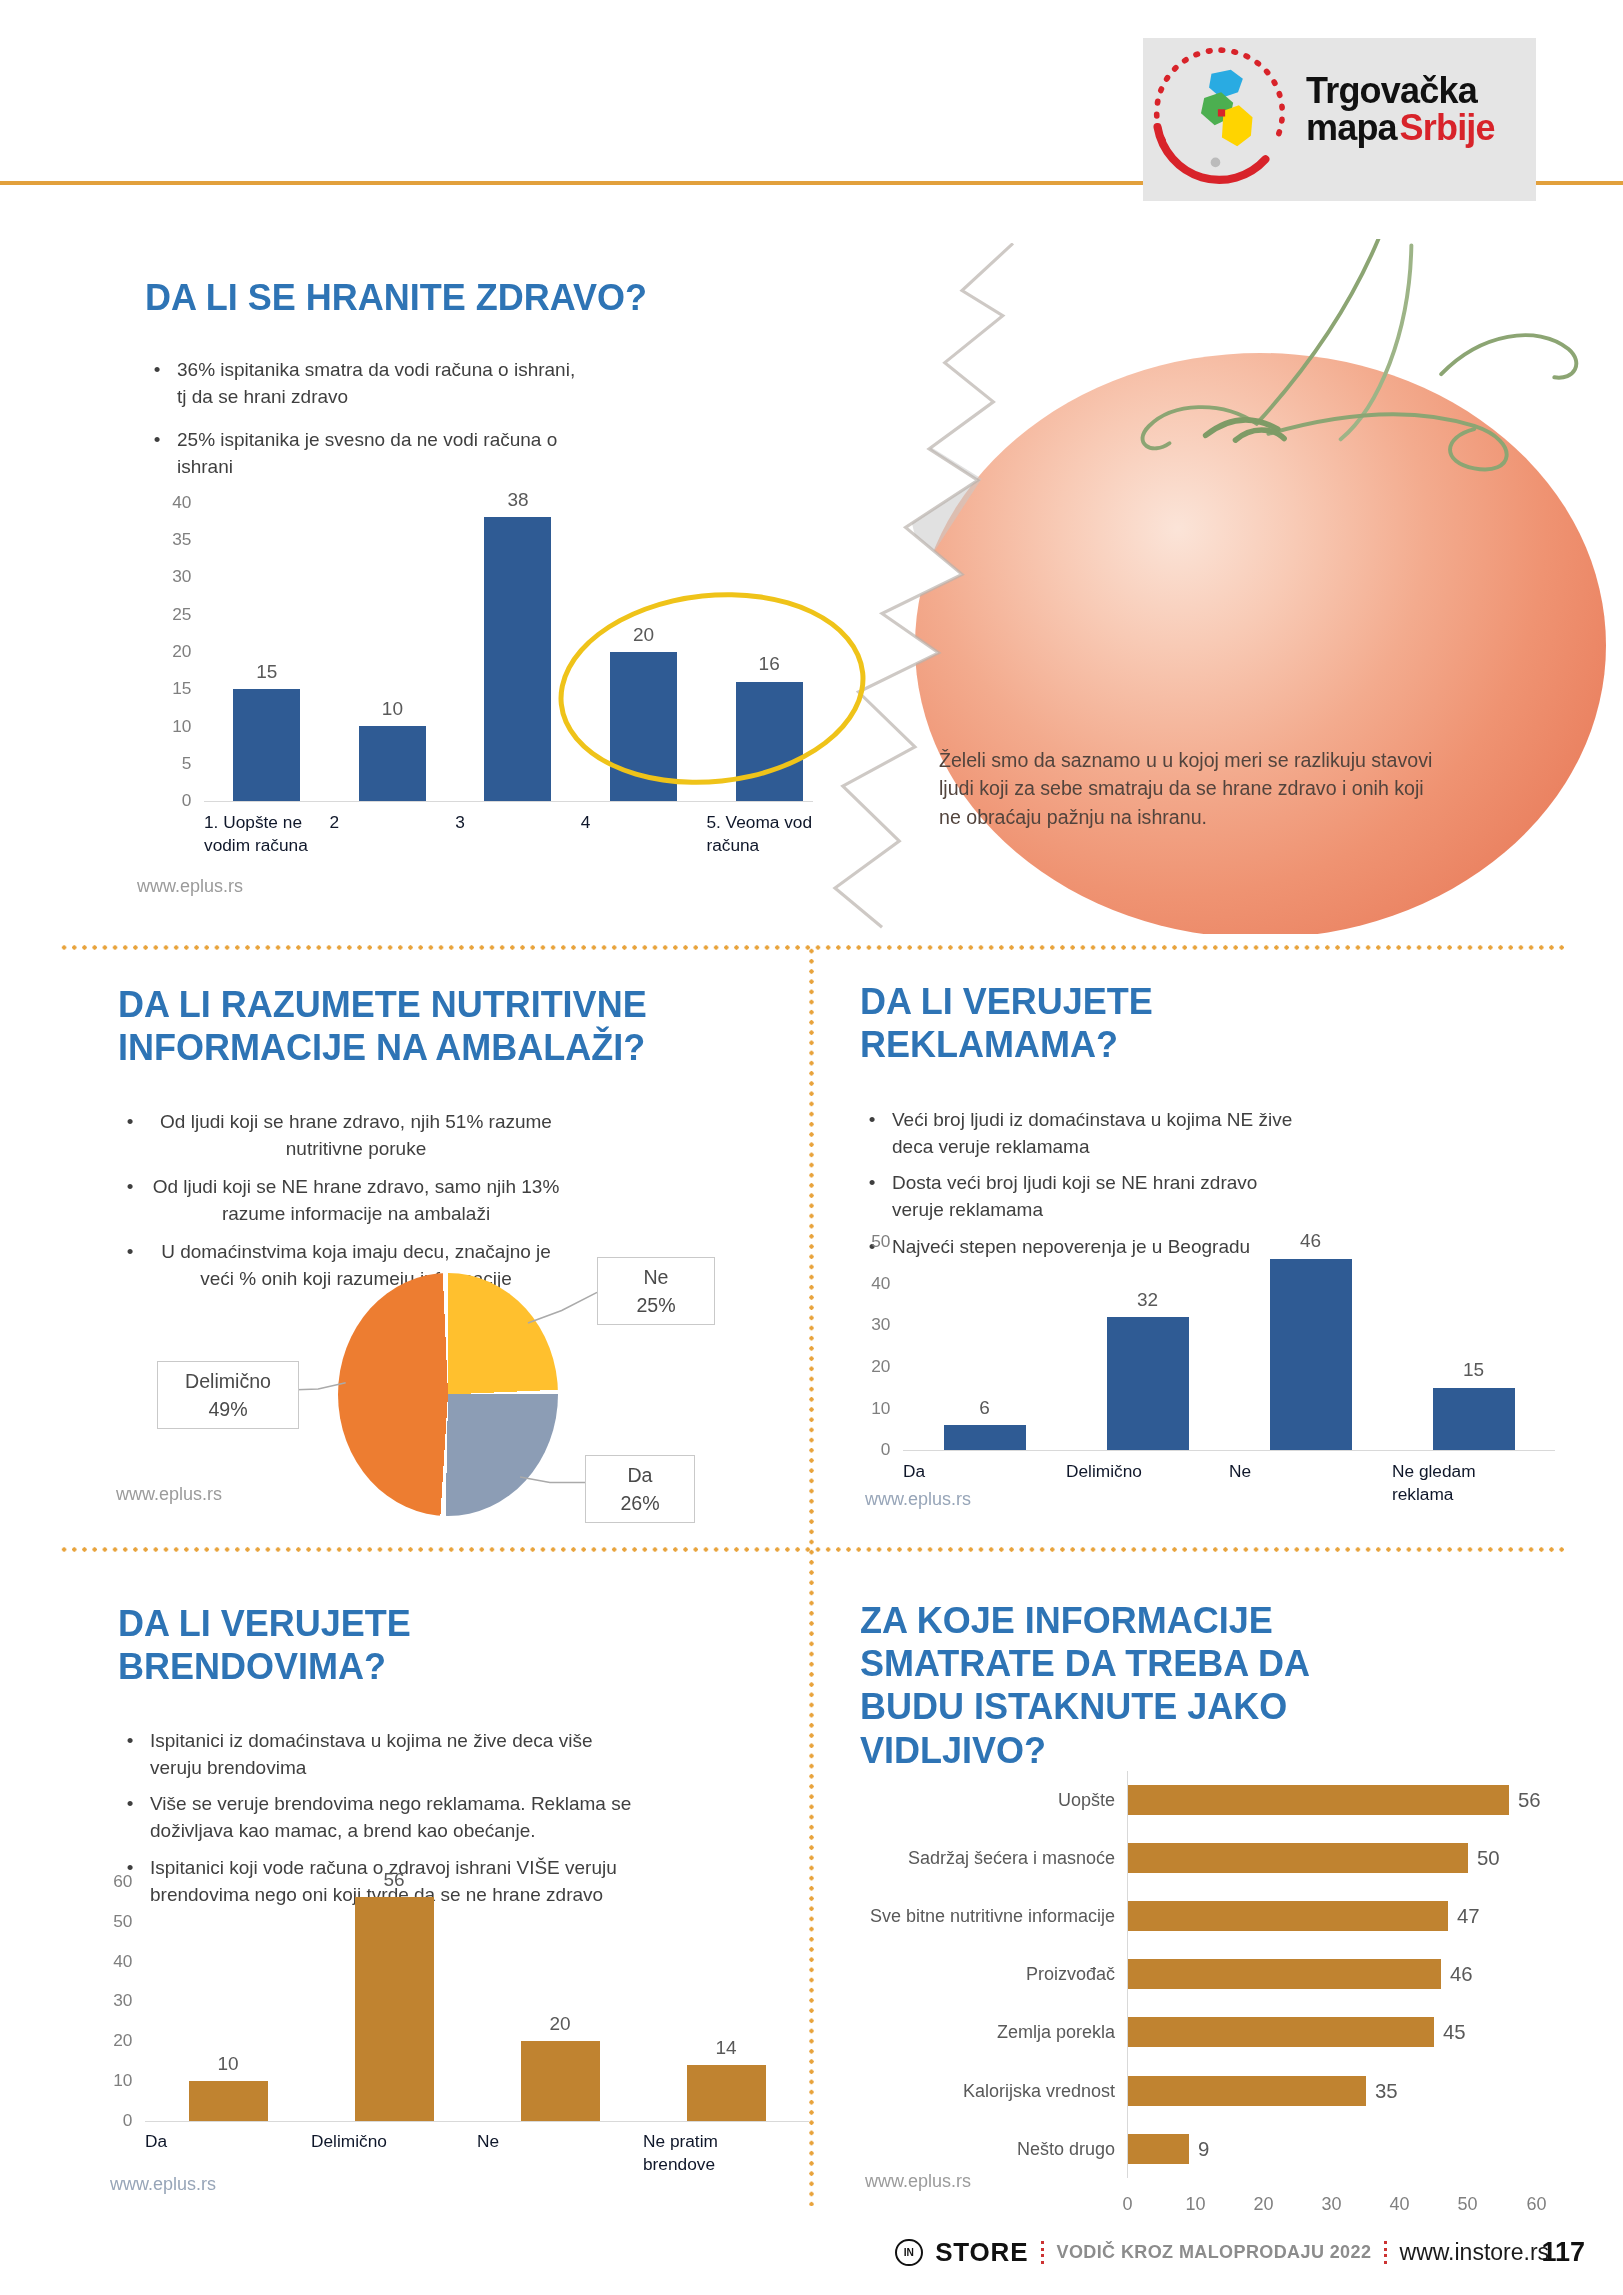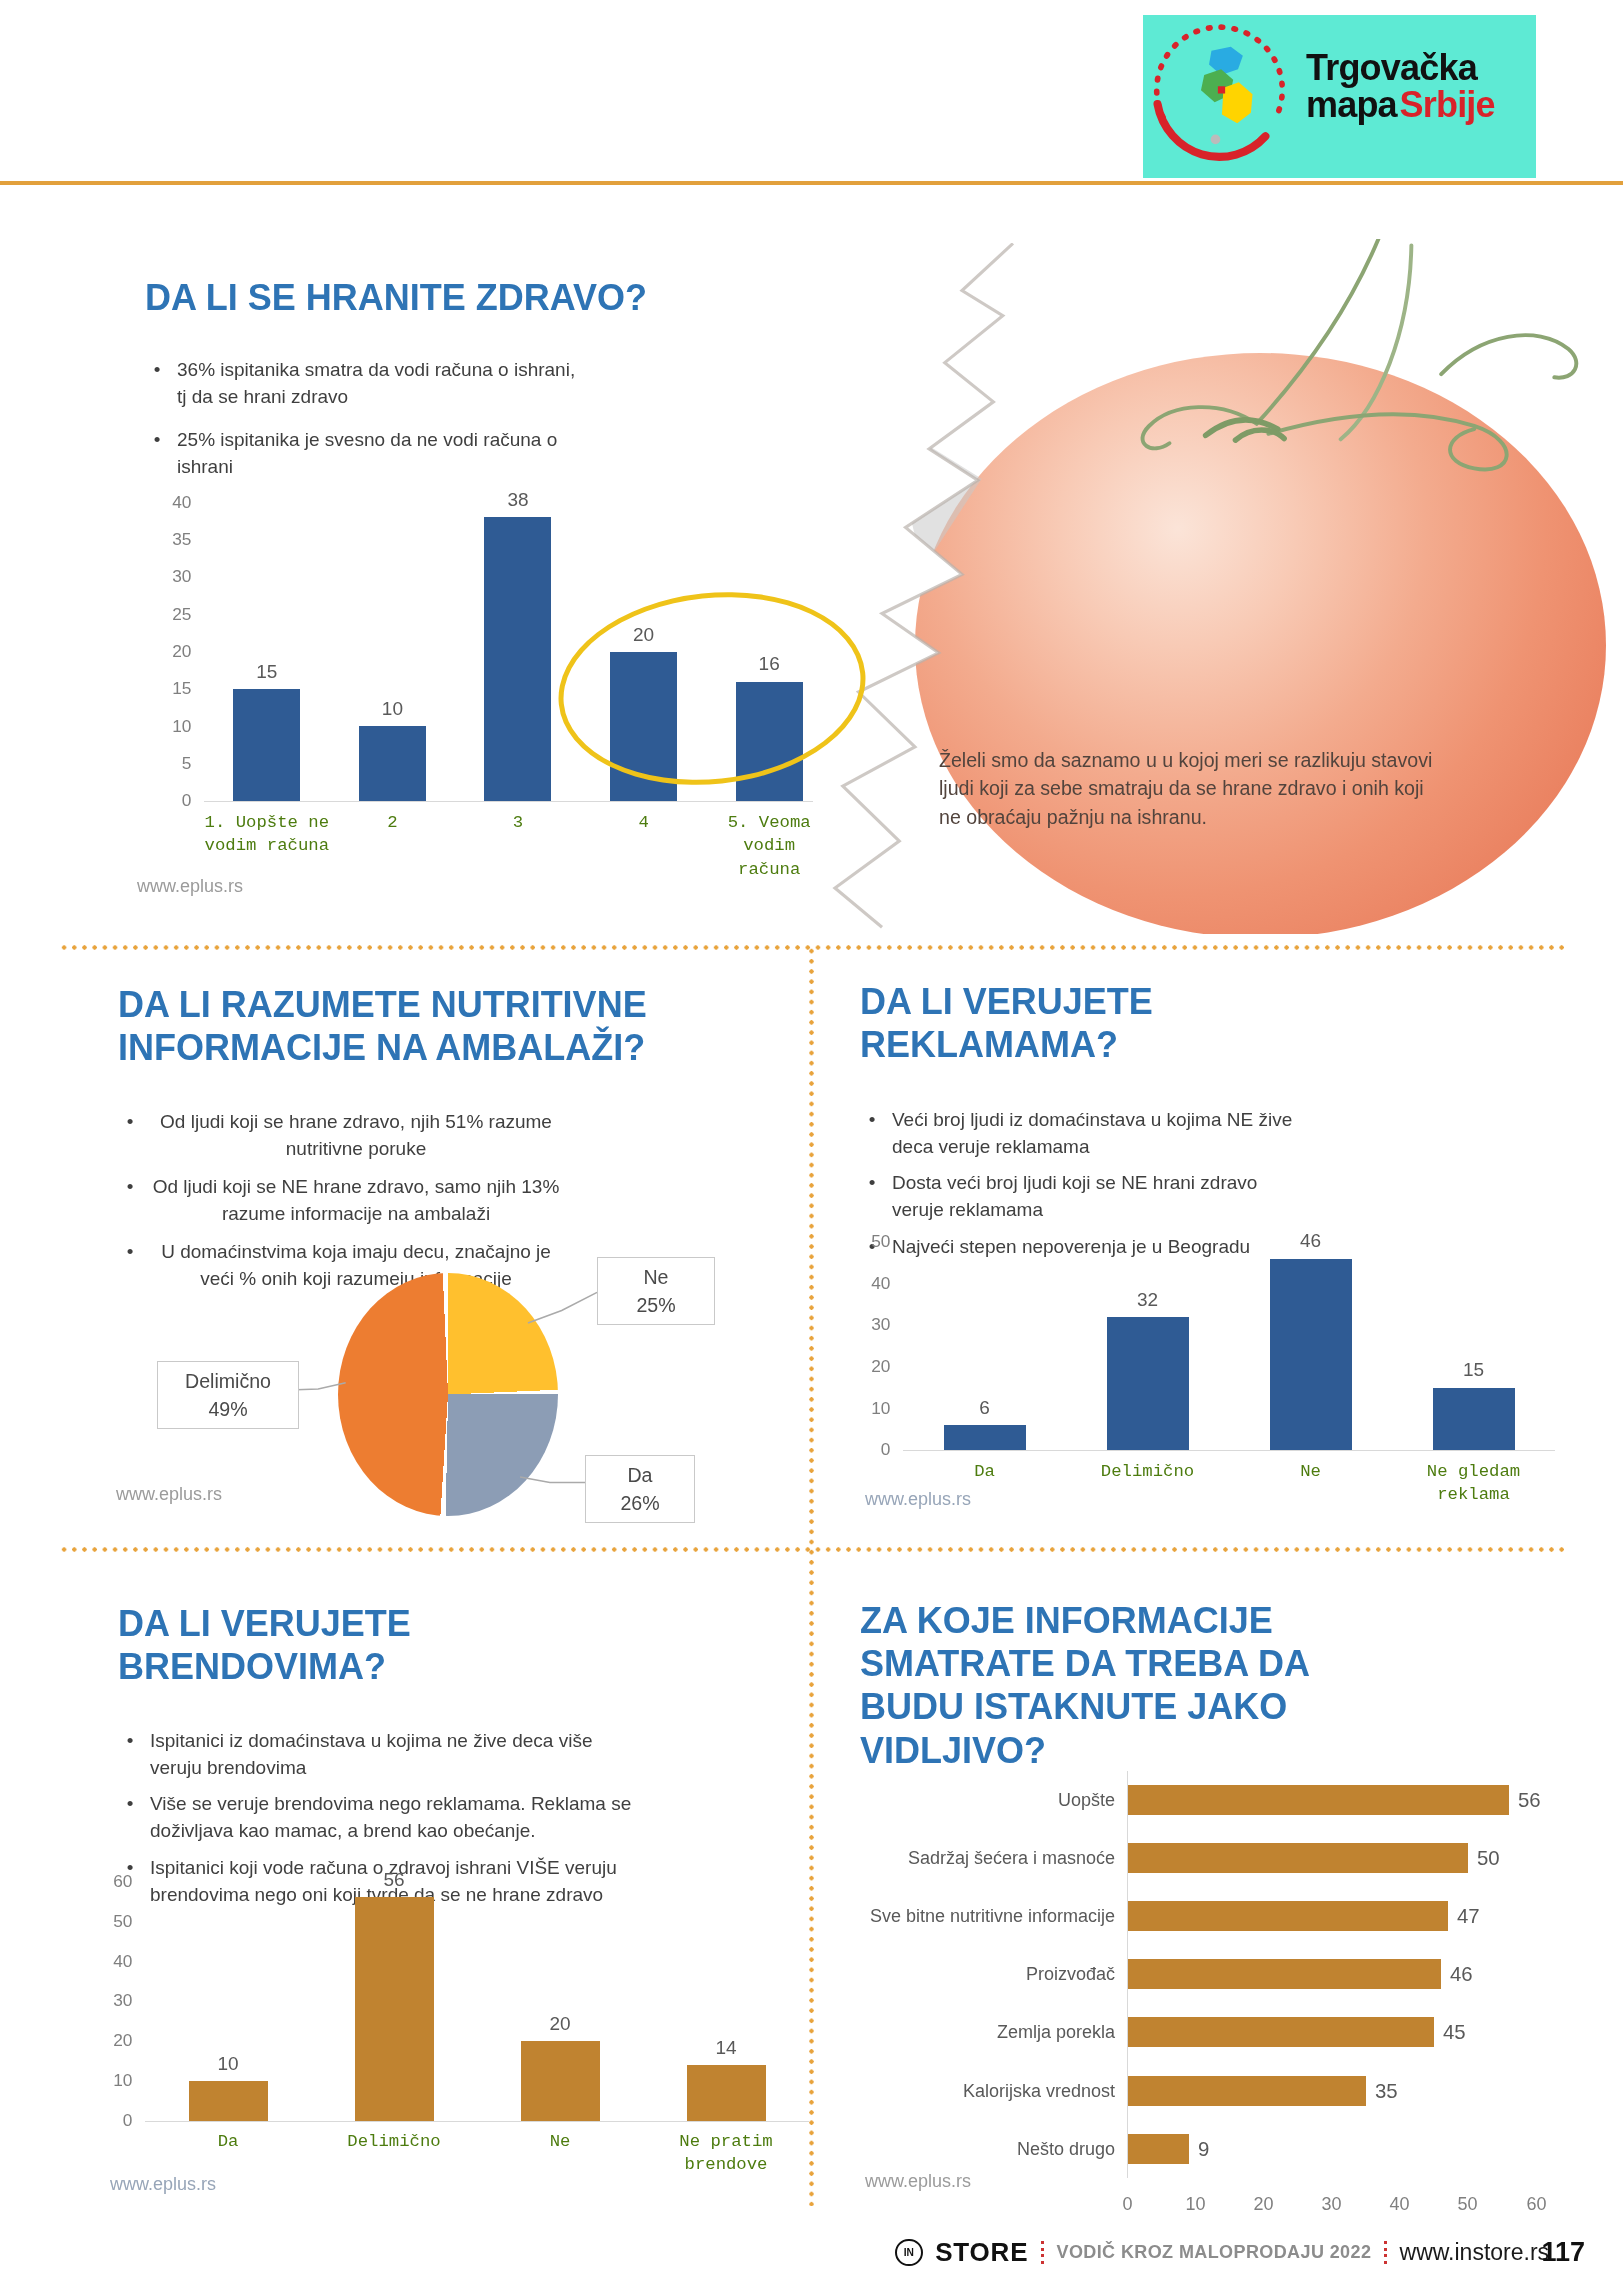--- a/index.html
+++ b/index.html
@@ -2,21 +2,21 @@
 <html style="font-size:12.6px"><head>
 <meta charset="utf-8">
 <style>
   html,body{margin:0;padding:0;background:#ffffff;}
   body{font-family:"Liberation Sans","DejaVu Sans",sans-serif;}
   #page{position:relative;width:1623px;height:2295px;background:#ffffff;overflow:hidden;}
   .abs{position:absolute;}
 
   
   #top-rule{position:absolute;left:0;top:181px;width:1623px;height:3.9px;background:#E2A03C;}
-  #logo-box{position:absolute;left:1143px;top:15px;width:393px;height:163px;background:#5eead4;z-index:6;}
+  #logo-box{position:absolute;left:1143px;top:38px;width:393px;height:163px;background:#e5e5e5;z-index:6;}
   #logo-text{position:absolute;left:163px;top:35px;line-height:1.02;font-weight:bold;letter-spacing:-0.8px;}
   #logo-text .l1{font-size:36px;color:#111111;display:block;}
   #logo-text .l2{font-size:36px;color:#111111;}
   #logo-text .l2r{font-size:36px;color:#D8232A;}
 
   
   .sec-title{font-weight:bold;color:#2E74B5;font-size:36px;line-height:1.2;letter-spacing:0;}
   .bullets{list-style:none;margin:0;padding:0;}
   .bullets li{position:relative;padding-left:28px;margin-bottom:15.7px;font-size:19px;line-height:1.42;color:#3F3F3F;}
   .bullets li::before{content:"•";position:absolute;left:4.7px;top:0;color:#3F3F3F;}
@@ -28,21 +28,21 @@
   .dots-v{position:absolute;width:4.7px;background-image:radial-gradient(circle,#E8A33C 1.9px,transparent 2.3px);background-size:4.7px 10.2px;background-repeat:repeat-y;background-position:center top;}
 
   
   .vchart{position:absolute;}
   .vchart .yaxis{position:absolute;left:0;top:0;}
   .vchart .ytick{position:absolute;right:12.6px;font-size:17.3px;color:#7f7f7f;}
   .vchart .plot{position:absolute;top:0;right:0;display:flex;align-items:flex-end;border-bottom:1.6px solid #d9d9d9;}
   .vchart .slot{flex:1;position:relative;height:100%;display:flex;align-items:flex-end;justify-content:center;}
   .vchart .vlab{position:absolute;left:50%;transform:translateX(-50%);font-size:19px;color:#595959;}
   .vchart .xlabels{position:absolute;right:0;display:flex;}
-  .vchart .xlab{flex:1;text-align:center;font-size:17.3px;color:#4d7c0f;white-space:pre-line;line-height:1.35;font-family:Liberation Mono, monospace;}
+  .vchart .xlab{flex:1;font-size:17.3px;color:#0f172a;white-space:pre-line;line-height:1.35;}
 
   
   #highlight-ellipse{position:absolute;left:558px;top:593px;width:298px;height:181px;border:5.5px solid #EFC319;border-radius:50%;transform:rotate(-6deg);z-index:4;}
 
   
   #pie-wrap{position:absolute;left:157px;top:1257px;width:613px;height:271px;}
   #pie-disc{position:absolute;left:181px;top:15.7px;width:220px;height:243px;border-radius:50%;}
   .pie-label{position:absolute;border:1.6px solid #c9c9c9;background:#ffffff;color:#4a4a4a;font-size:19.6px;line-height:1.45;text-align:center;padding:4.7px 11px;}
   #pie-label-ne{left:440px;top:0px;width:94px;}
   #pie-label-da{left:428px;top:198px;width:86px;}

